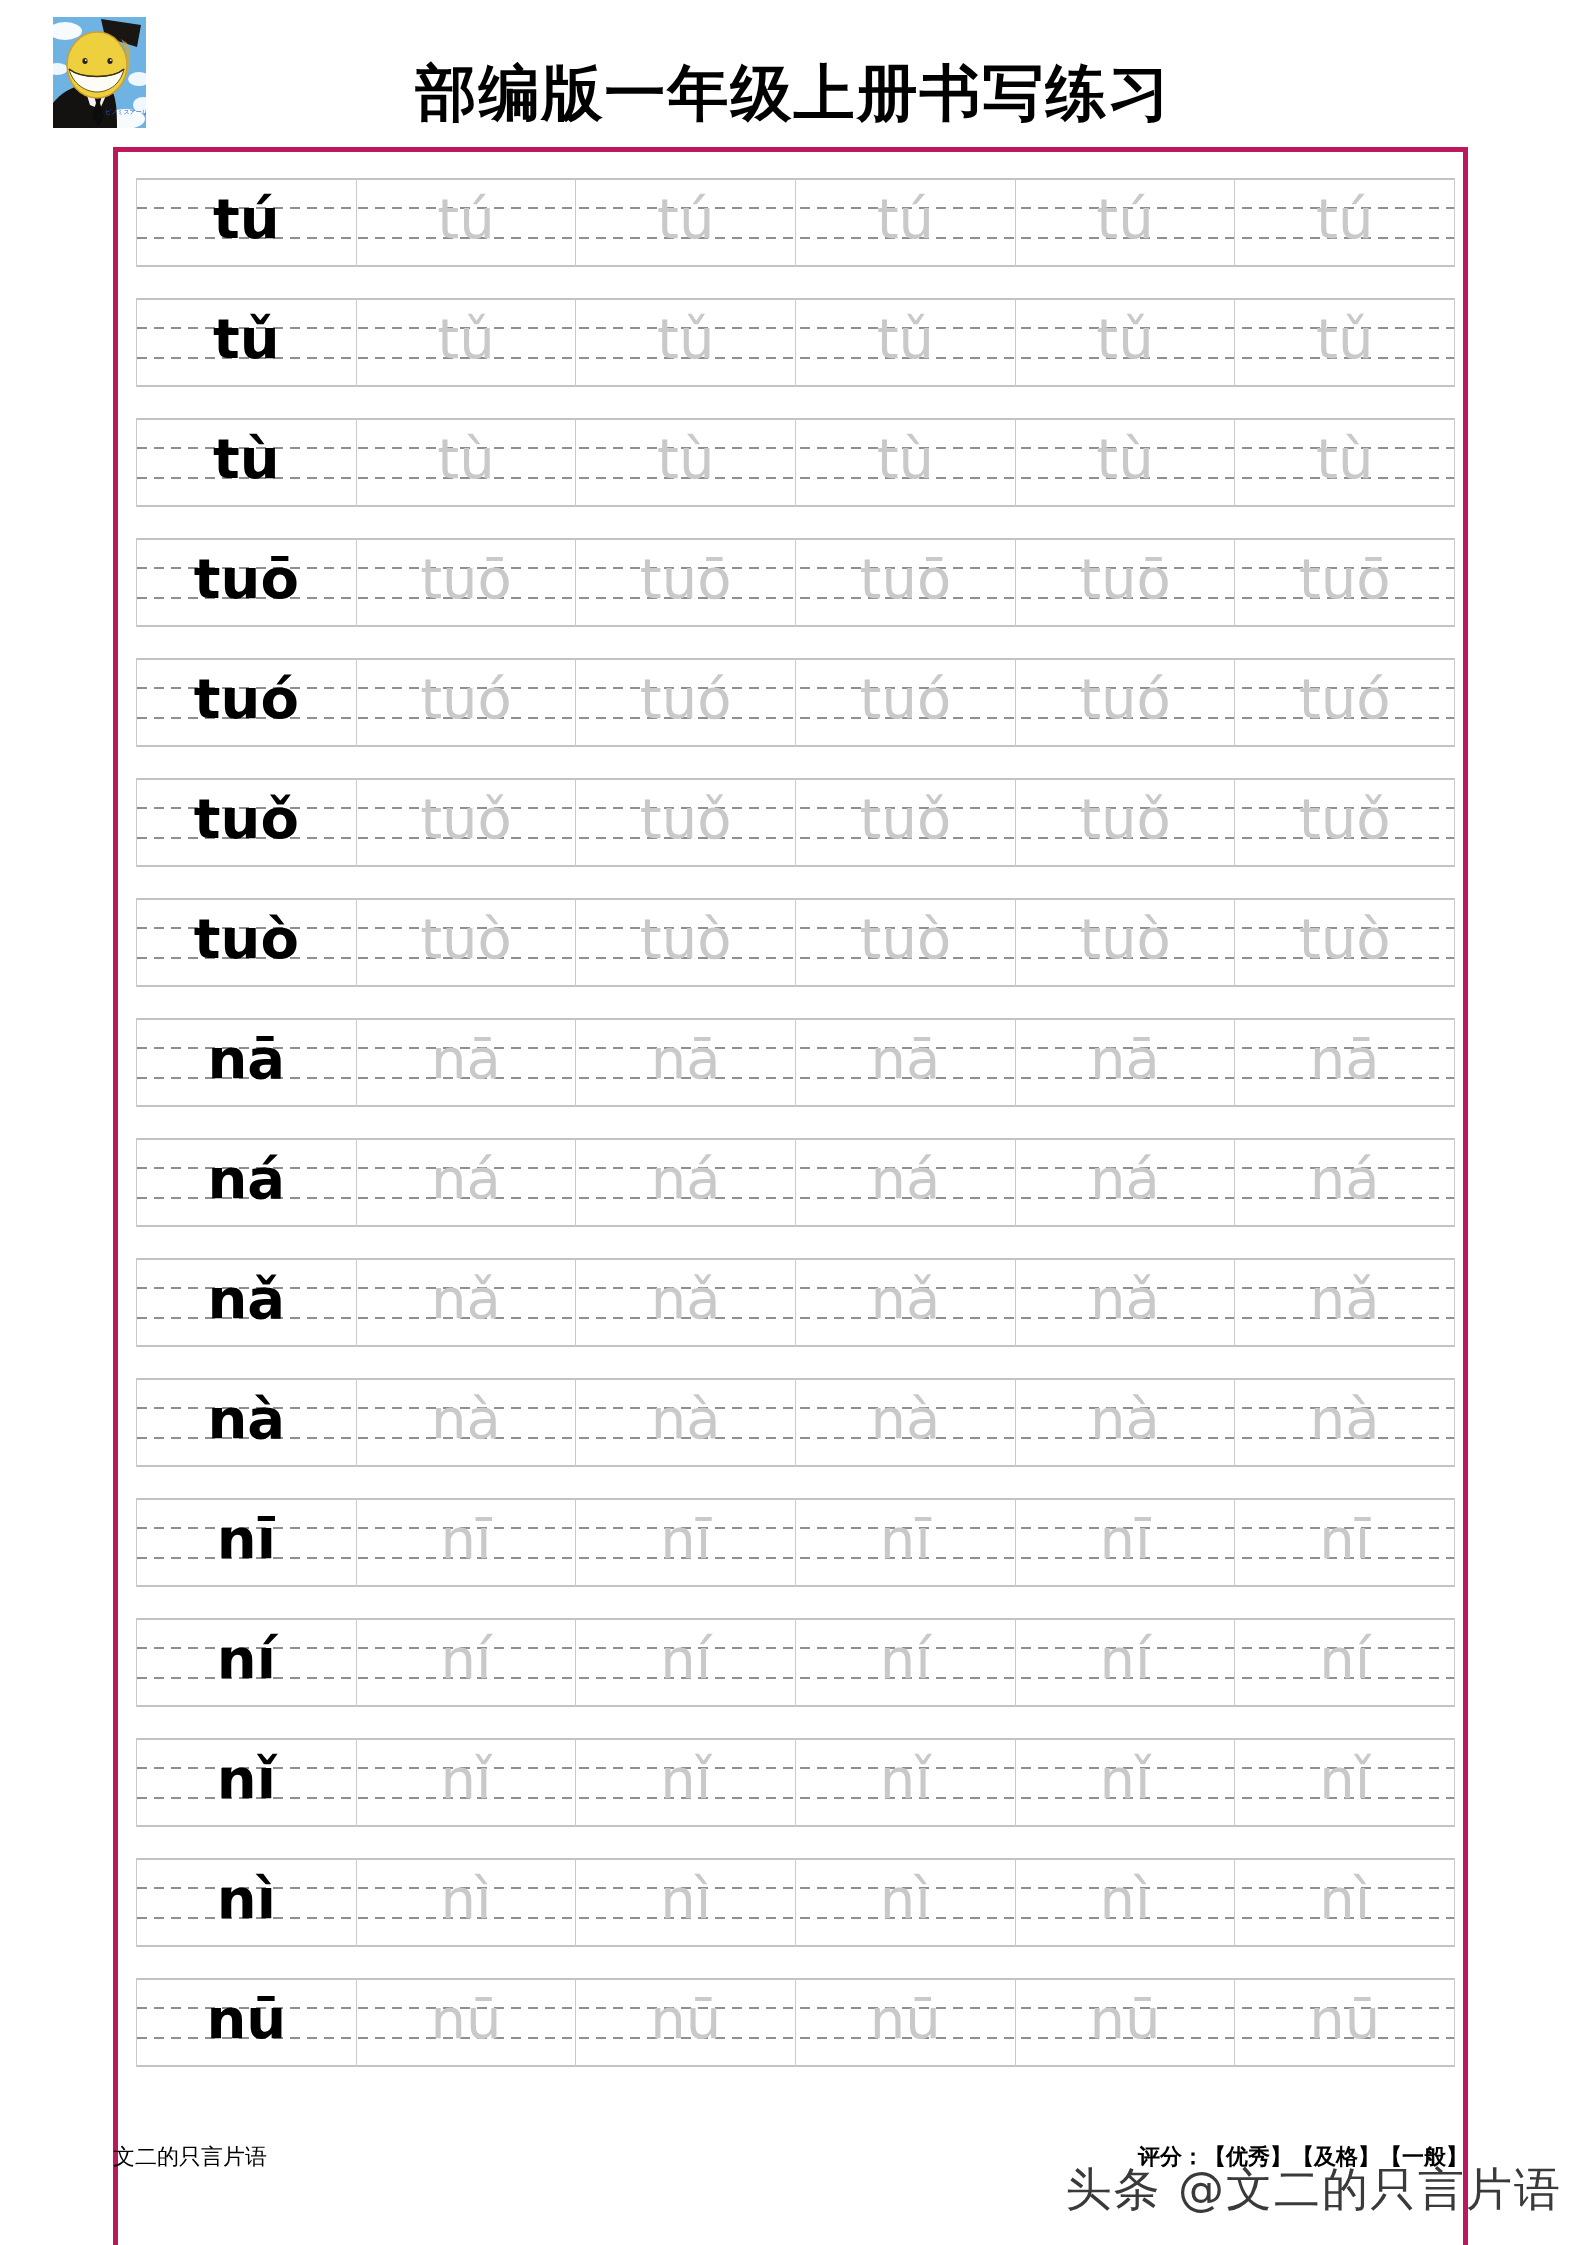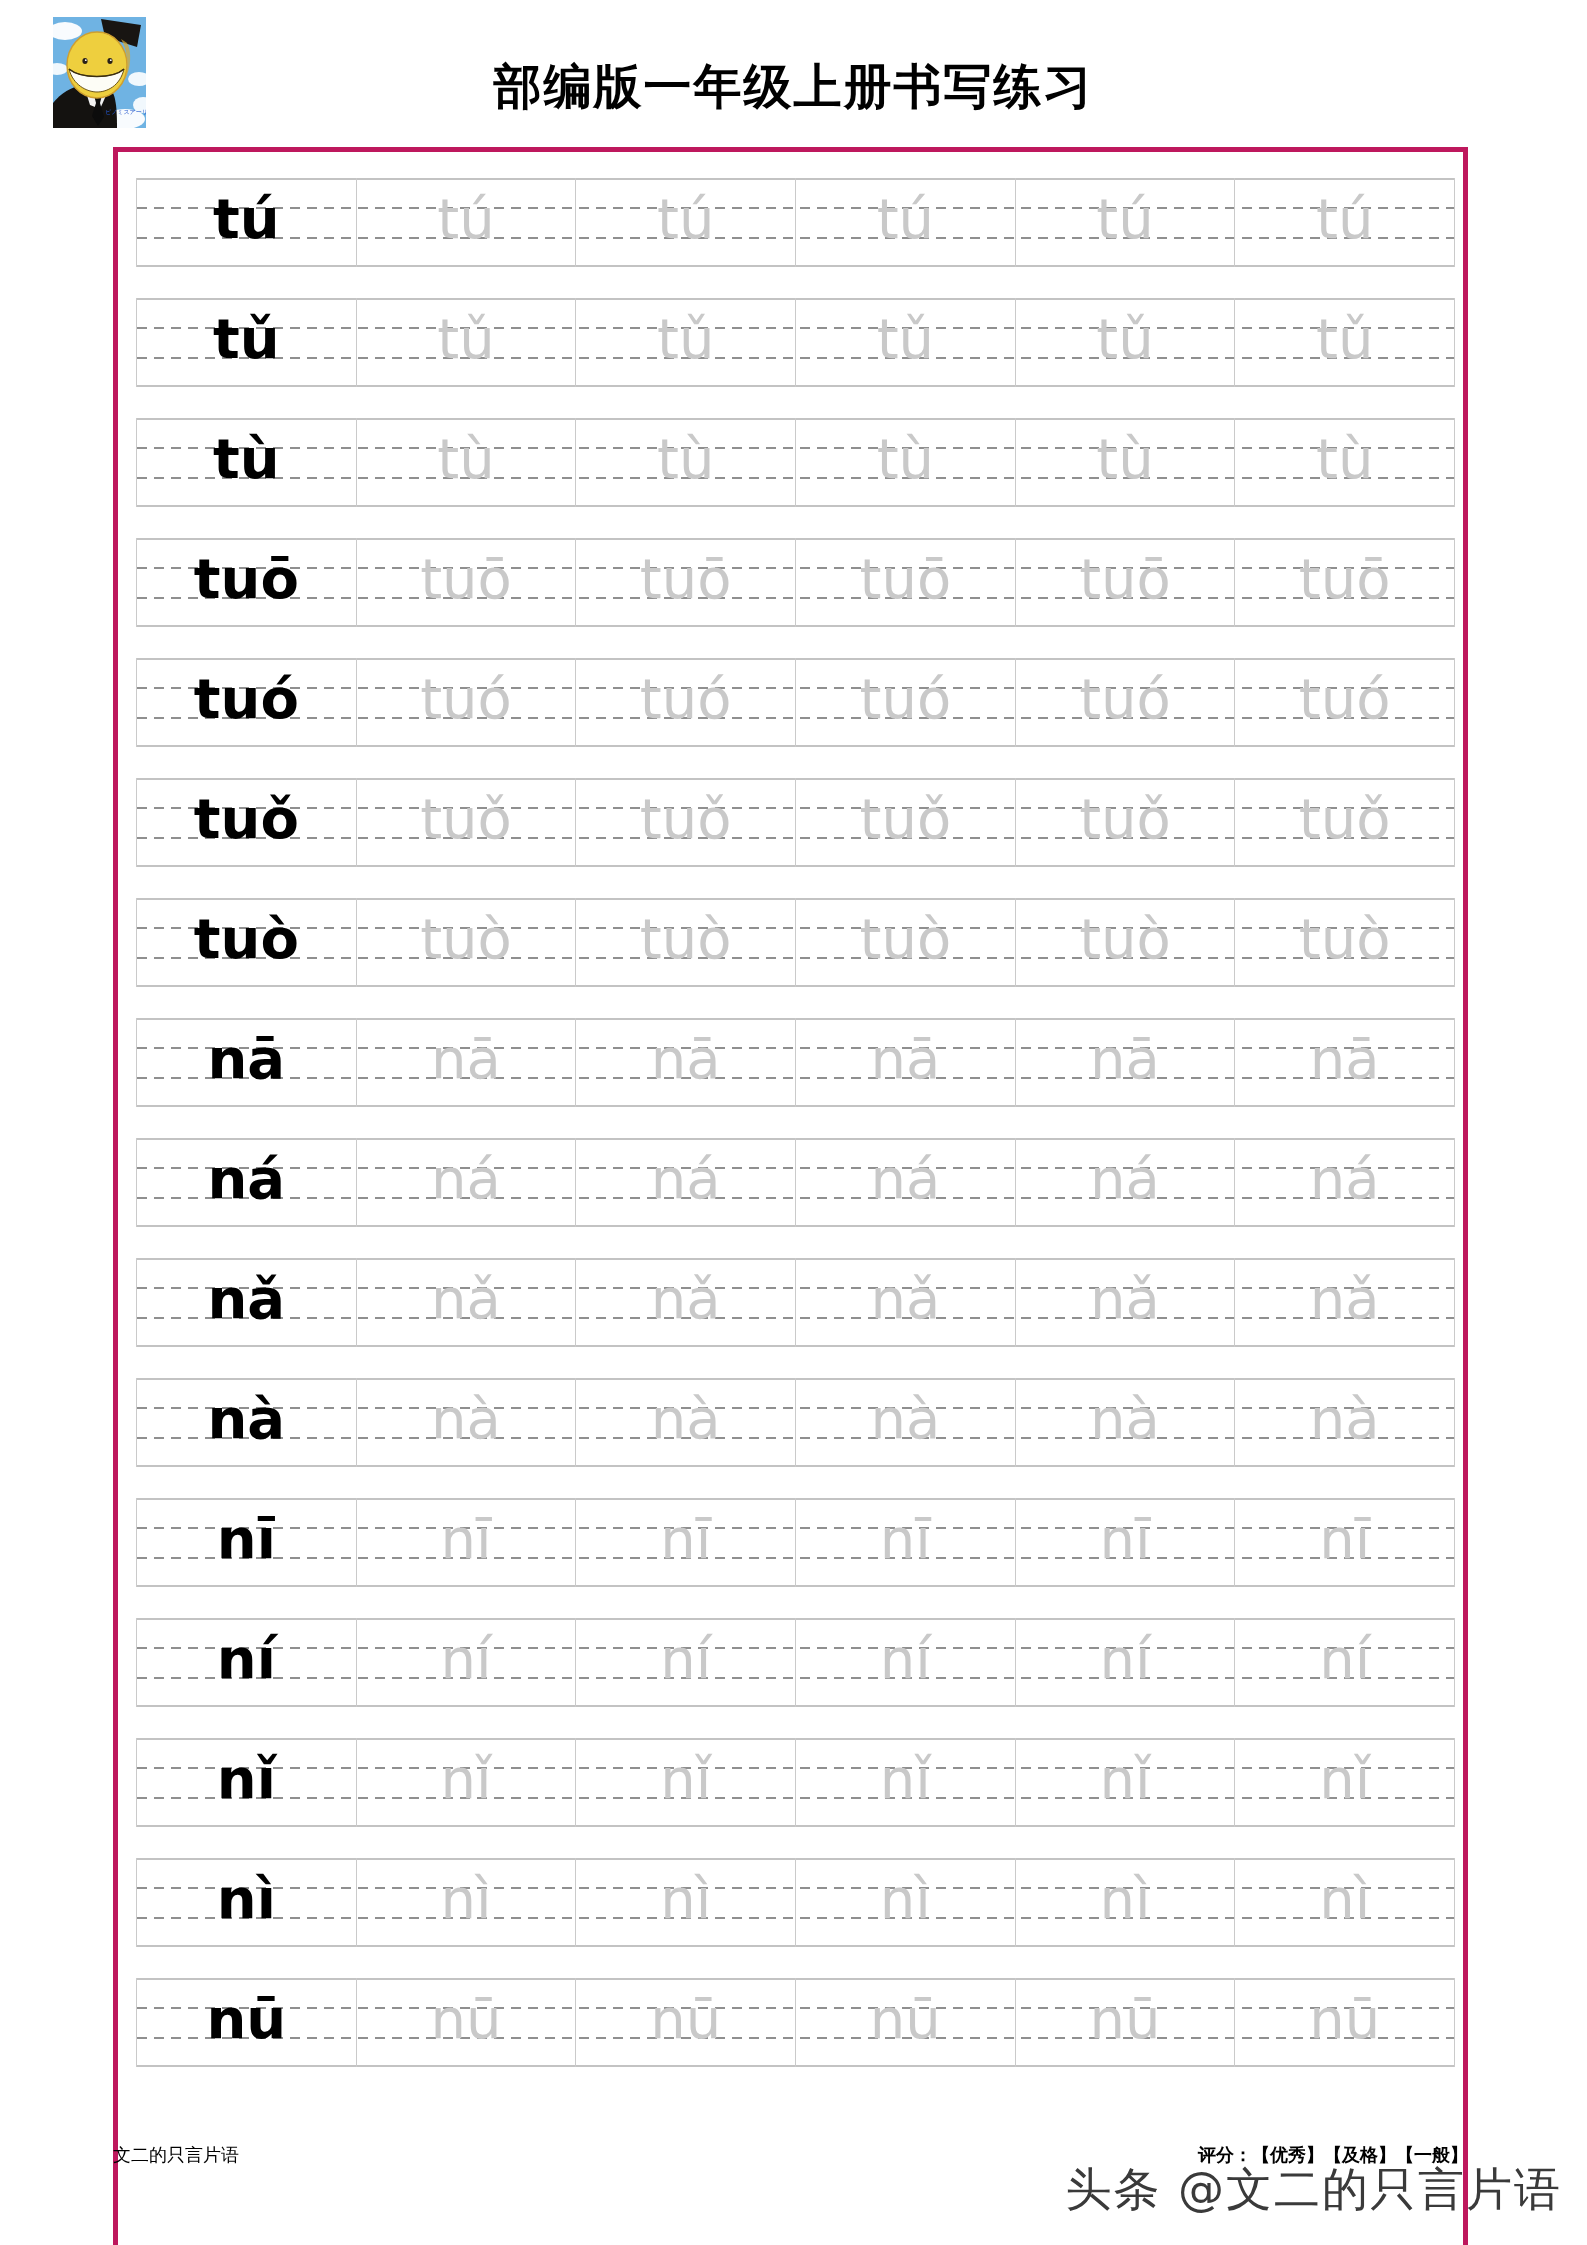--- a/index.html
+++ b/index.html
@@ -8,21 +8,21 @@
     font-family:"DejaVu Sans","Liberation Sans",sans-serif;
     overflow:hidden;
   }
   
   .logo{
     position:absolute;left:53px;top:17px;width:93px;height:111px;
   }
   .logo svg{display:block;width:100%;height:100%;}
   .title{
     position:absolute;left:0;right:0;top:62px;margin:0;
-    text-align:center;font-size:48px;line-height:1;font-weight:600;
+    text-align:center;font-size:61px;line-height:1;font-weight:600;
     letter-spacing:2px;color:#000;
   }
   
   .sheet{
     position:absolute;left:113px;top:147px;width:1355px;height:2199px;
     border:5px solid #be185d;box-sizing:border-box;background:#fff;
   }
   .grid{position:absolute;left:18px;top:26px;width:1319px;}
   .prow{
     position:relative;width:1318px;height:89px;margin-bottom:31px;
@@ -39,21 +39,21 @@
   .syl{
     position:absolute;left:0;right:0;bottom:20px;text-align:center;
     font-size:56px;line-height:1;white-space:nowrap;
   }
   .syl.model{font-weight:700;color:#000;}
   .syl.trace{font-weight:400;color:#c9c9c9;}
   
   .footer{
     position:absolute;left:113px;top:2104px;width:1355px;
     display:flex;justify-content:space-between;align-items:baseline;
-    font-size:18px;line-height:1.2;color:#000;
+    font-size:22px;line-height:1.2;color:#000;
   }
   .footer .brand{font-weight:400;}
   .footer .score{font-weight:700;margin-top:40px;}
   .footer .score span{font-weight:700;}
   .watermark{
     position:absolute;top:2160px;right:25px;
     font-size:46px;line-height:1.3;font-weight:400;color:#3a3a3a;
     letter-spacing:2px;
   }
 </style>

